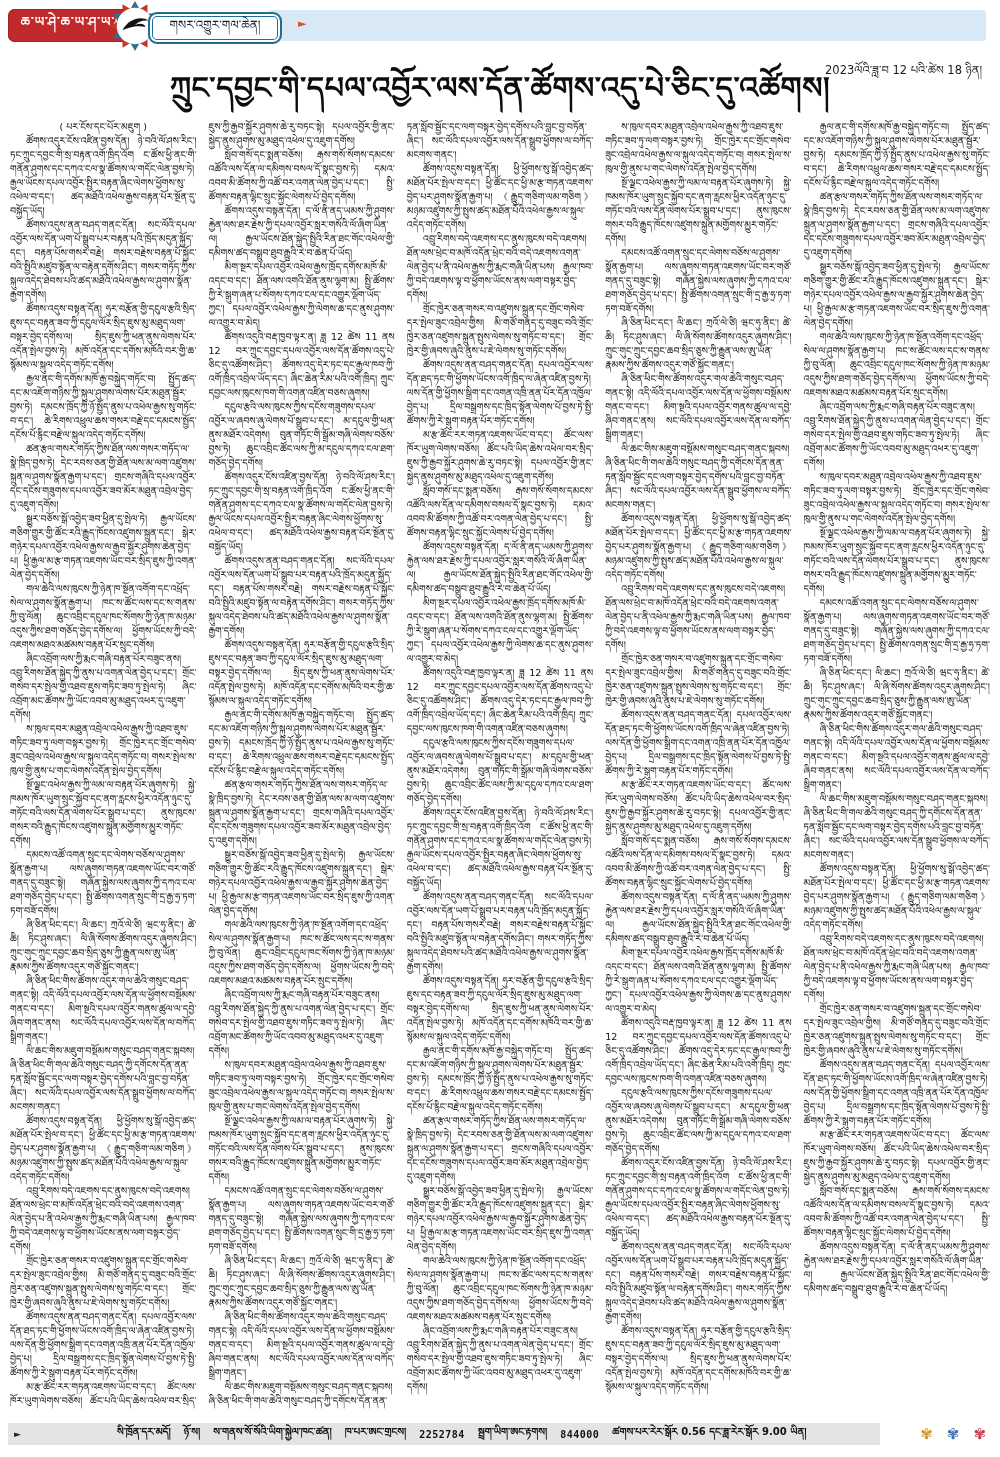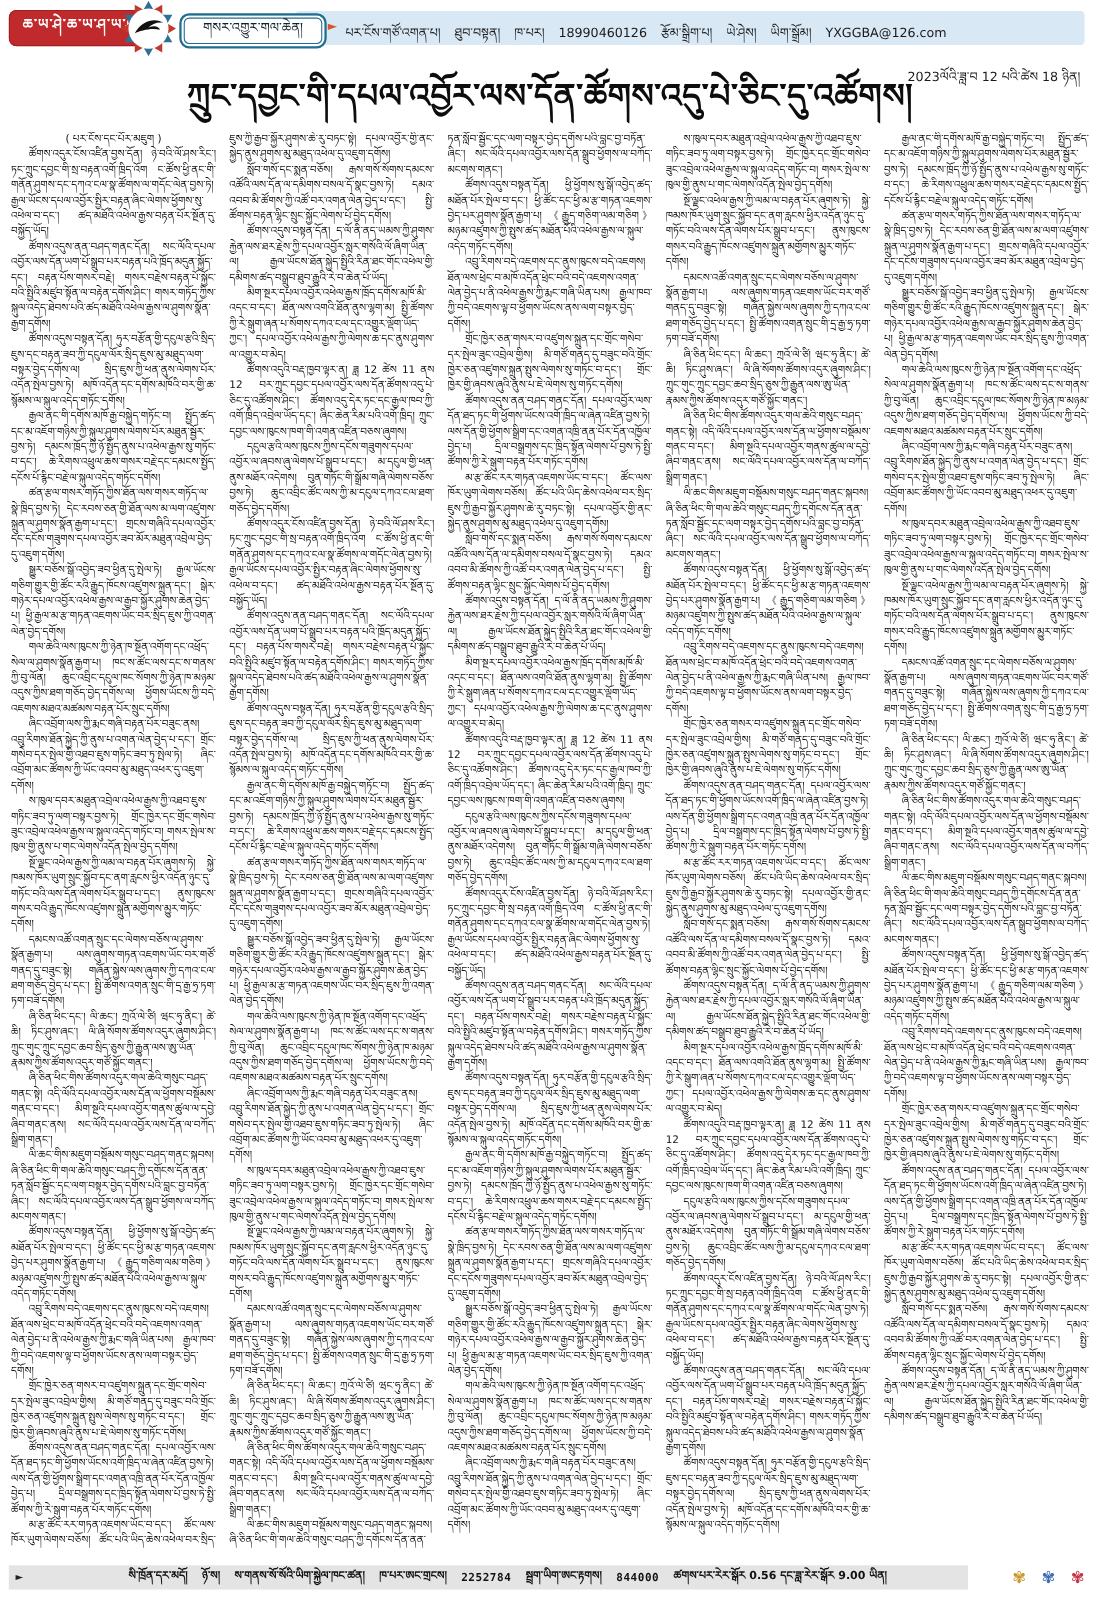--- a/index.html
+++ b/index.html
@@ -5,21 +5,21 @@
   html,body{margin:0;padding:0;background:#ffffff;}
   .page{position:relative;width:1000px;height:1457px;background:#ffffff;overflow:hidden;
         font-family:"DejaVu Sans",sans-serif;color:#111;}
   
   .mast{position:relative;height:56px;}
   .band{position:absolute;left:268px;top:10px;width:718px;height:31px;background:#d9e8f5;border-radius:4px;}
   .banner{position:absolute;left:8px;top:9px;width:132px;height:33px;background:#c02a2c;border-radius:7px;
           display:flex;align-items:center;justify-content:center;color:#fff;font-size:13px;
           letter-spacing:1px;font-weight:bold;box-shadow:0 0 0 1px #9e2123 inset;}
   .logo{position:absolute;left:110px;top:1px;width:50px;height:50px;}
-  .mastbox{position:absolute;left:163px;top:12px;width:130px;height:28px;background:#fff;
+  .mastbox{position:absolute;left:148px;top:12px;width:130px;height:28px;background:#fff;
            border:2px solid #1f6e90;border-radius:9px;
            box-shadow:inset 0 0 0 2px #fff,inset 0 0 0 3px #1f6e90;
            display:flex;align-items:center;justify-content:center;font-size:12px;color:#123;}
   .tri{position:absolute;left:298px;top:18px;color:#d4552a;font-size:11px;line-height:1;}
   .hinfo{position:absolute;left:314px;top:17px;font-size:11.5px;white-space:nowrap;color:#1a1a1a;}
   .hinfo span{margin-right:9px;}
   .hdate{position:absolute;right:18px;top:17px;font-size:11.5px;white-space:nowrap;color:#1a1a1a;margin-top:40px;}
   
   .headline{margin:10px 30px 0 30px;text-align:center;font-size:30px;line-height:44px;
             font-weight:bold;color:#0d0d0d;letter-spacing:0.5px;}
@@ -66,30 +66,20 @@
       <circle cx="24" cy="24" r="17.5" fill="#ffffff"></circle>
       <path d="M12 28 C 18 17, 30 14, 37 19 C 32 18, 27 20, 24 23 C 29 21, 33 22, 34 25 C 26 23, 17 26, 12 28 Z" fill="#111"></path>
     </svg>
 
     <div class="mastbox">
       <span>གསར་འགྱུར་གལ་ཆེན།</span>
     </div>
 
     <span class="tri">►</span>
 
-    <div class="hinfo">
-      <span>པར་ངོས་གཙོ་འགན་པ།</span>
-      <span>ཐུབ་བསྟན།</span>
-      <span>ཁ་པར།</span>
-      <span>18990460126</span>
-      <span>རྩོམ་སྒྲིག་པ།</span>
-      <span>ཡེ་ཤེས།</span>
-      <span>ཡིག་སྒྲོམ།</span>
-      <span>YXGGBA@126.com</span>
-    </div>
 
     <div class="hdate">2023ལོའི་ཟླ་བ 12 པའི་ཚེས 18 ཉིན།</div>
   </div>
 
   <h1 class="headline">ཀྲུང་དབྱང་གི་དཔལ་འབྱོར་ལས་དོན་ཚོགས་འདུ་པེ་ཅིང་དུ་འཚོགས།</h1>
 
   <main class="columns">
       <p class="cont">( པར་ངོས་དང་པོར་མཇུག )</p>
       <p>ཚོགས་འདུར་ངོས་འཛིན་བྱས་དོན། ཉེ་བའི་ལོ་ཤས་རིང་། ཏང་ཀྲུང་དབྱང་གི་སྲ་བརྟན་འགོ་ཁྲིད་འོག ང་ཚོས་ཕྱི་ནང་གི་གནོན་ཤུགས་དང་དཀའ་ངལ་སྣ་ཚོགས་ལ་གདོང་ལེན་བྱས་ཏེ། རྒྱལ་ཡོངས་དཔལ་འབྱོར་སྤྱིར་བརྟན་ཞིང་ལེགས་ཕྱོགས་སུ་འཕེལ་བ་དང་། ཚད་མཐོའི་འཕེལ་རྒྱས་བརྟན་པོར་སྔོན་དུ་བསྐྱོད་ཡོད།</p>
       <p>ཚོགས་འདུས་ནན་བཤད་གནང་དོན། སང་ལོའི་དཔལ་འབྱོར་ལས་དོན་ཡག་པོ་སྒྲུབ་པར་བརྟན་པའི་ཁྲོད་མདུན་སྐྱོད་དང་། བརྟན་པོས་གསར་བརྗེ། གསར་བརྗེས་བརྟན་པོ་སྐྱོང་བའི་སྤྱིའི་མཛུབ་སྟོན་ལ་བརྟེན་དགོས་ཤིང་། གསར་གཏོད་ཀྱིས་སྐུལ་འདེད་ཐེབས་པའི་ཚད་མཐོའི་འཕེལ་རྒྱས་ལ་ཤུགས་སྣོན་རྒྱག་དགོས།</p>

